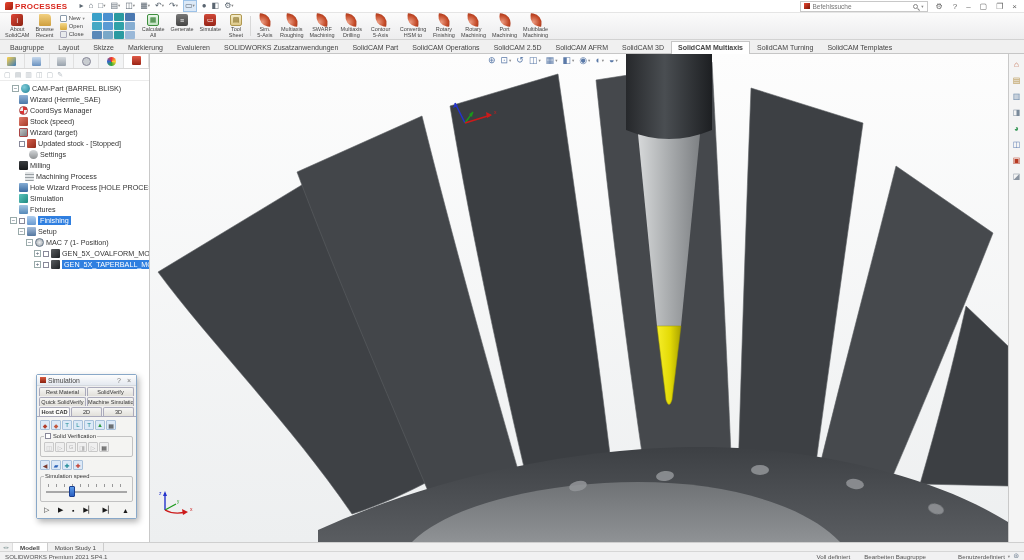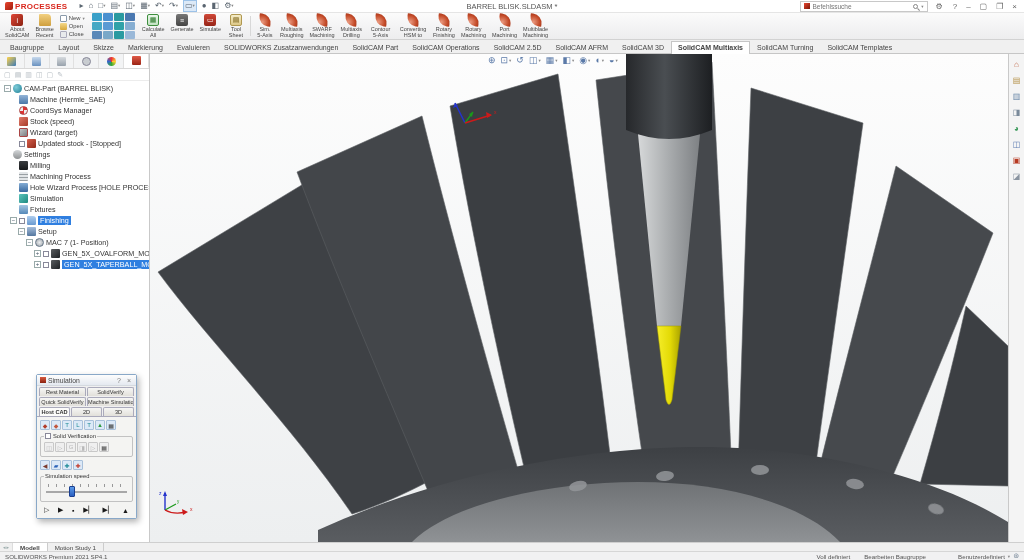--- a/index.html
+++ b/index.html
@@ -149,21 +149,20 @@
       <span class="qicon">▤<b class="dd">▾</b></span>
       <span class="qicon">◫<b class="dd">▾</b></span>
       <span class="qicon">▦<b class="dd">▾</b></span>
       <span class="qicon">↶<b class="dd">▾</b></span>
       <span class="qicon">↷<b class="dd">▾</b></span>
       <span class="qicon qactive">▭<b class="dd">▾</b></span>
       <span class="qicon">●</span>
       <span class="qicon">◧</span>
       <span class="qicon">⚙<b class="dd">▾</b></span>
     </div>
-  <div class="doc-title">BARREL BLISK.SLDASM *</div>
   <div class="tb-right">
     <div class="search-box">
       <span class="search-mini-logo"></span>
       <input placeholder="Befehlssuche" style="">
       <span class="mag"></span>
       <span class="dd">▾</span>
     </div>
     <span class="winbtn">⚙</span>
     <span id="winbtns" style="display:flex;gap:5px;">
         <span class="winbtn">?</span>
@@ -334,29 +333,29 @@
       </div>
     <div class="panel-toolbar" id="ptoolbar">
         <span>▢</span>
         <span>▤</span>
         <span>▥</span>
         <span>◫</span>
         <span>▢</span>
         <span>✎</span>
       </div>
     <div class="tree" id="tree">
-        <div class="trow" style="padding-left:4px">
+        <div class="trow" style="padding-left:12px">
           <span class="texp">−</span>
           <span class="ticon ti-cam-part"></span>
           <span class="tlabel">CAM-Part (BARREL BLISK)</span>
         </div>
         <div class="trow" style="padding-left:10px">
           <span class="texp-sp"></span>
           <span class="ticon ti-machine"></span>
-          <span class="tlabel">Machine (Hermle_SAE)</span>
+          <span class="tlabel">Wizard (Hermle_SAE)</span>
         </div>
         <div class="trow" style="padding-left:10px">
           <span class="texp-sp"></span>
           <span class="ticon ti-coordsys"></span>
           <span class="tlabel">CoordSys Manager</span>
         </div>
         <div class="trow" style="padding-left:10px">
           <span class="texp-sp"></span>
           <span class="ticon ti-stock"></span>
           <span class="tlabel">Stock (speed)</span>
@@ -365,31 +364,31 @@
           <span class="texp-sp"></span>
           <span class="ticon ti-target"></span>
           <span class="tlabel">Wizard (target)</span>
         </div>
         <div class="trow" style="padding-left:10px">
           <span class="texp-sp"></span>
           <span class="tcb"></span>
           <span class="ticon ti-updated-stock"></span>
           <span class="tlabel">Updated stock - [Stopped]</span>
         </div>
-        <div class="trow" style="padding-left:4px">
+        <div class="trow" style="padding-left:20px">
           <span class="texp-sp"></span>
           <span class="ticon ti-settings"></span>
           <span class="tlabel">Settings</span>
         </div>
         <div class="trow" style="padding-left:10px">
           <span class="texp-sp"></span>
           <span class="ticon ti-toolkit"></span>
           <span class="tlabel">Milling</span>
         </div>
-        <div class="trow" style="padding-left:10px">
+        <div class="trow" style="padding-left:16px">
           <span class="texp-sp"></span>
           <span class="ticon ti-machining-process"></span>
           <span class="tlabel">Machining Process</span>
         </div>
         <div class="trow" style="padding-left:10px">
           <span class="texp-sp"></span>
           <span class="ticon ti-hole-wizard"></span>
           <span class="tlabel">Hole Wizard Process [HOLE PROCESSES - SOLIDWORKS HOLE WI</span>
         </div>
         <div class="trow" style="padding-left:10px">

